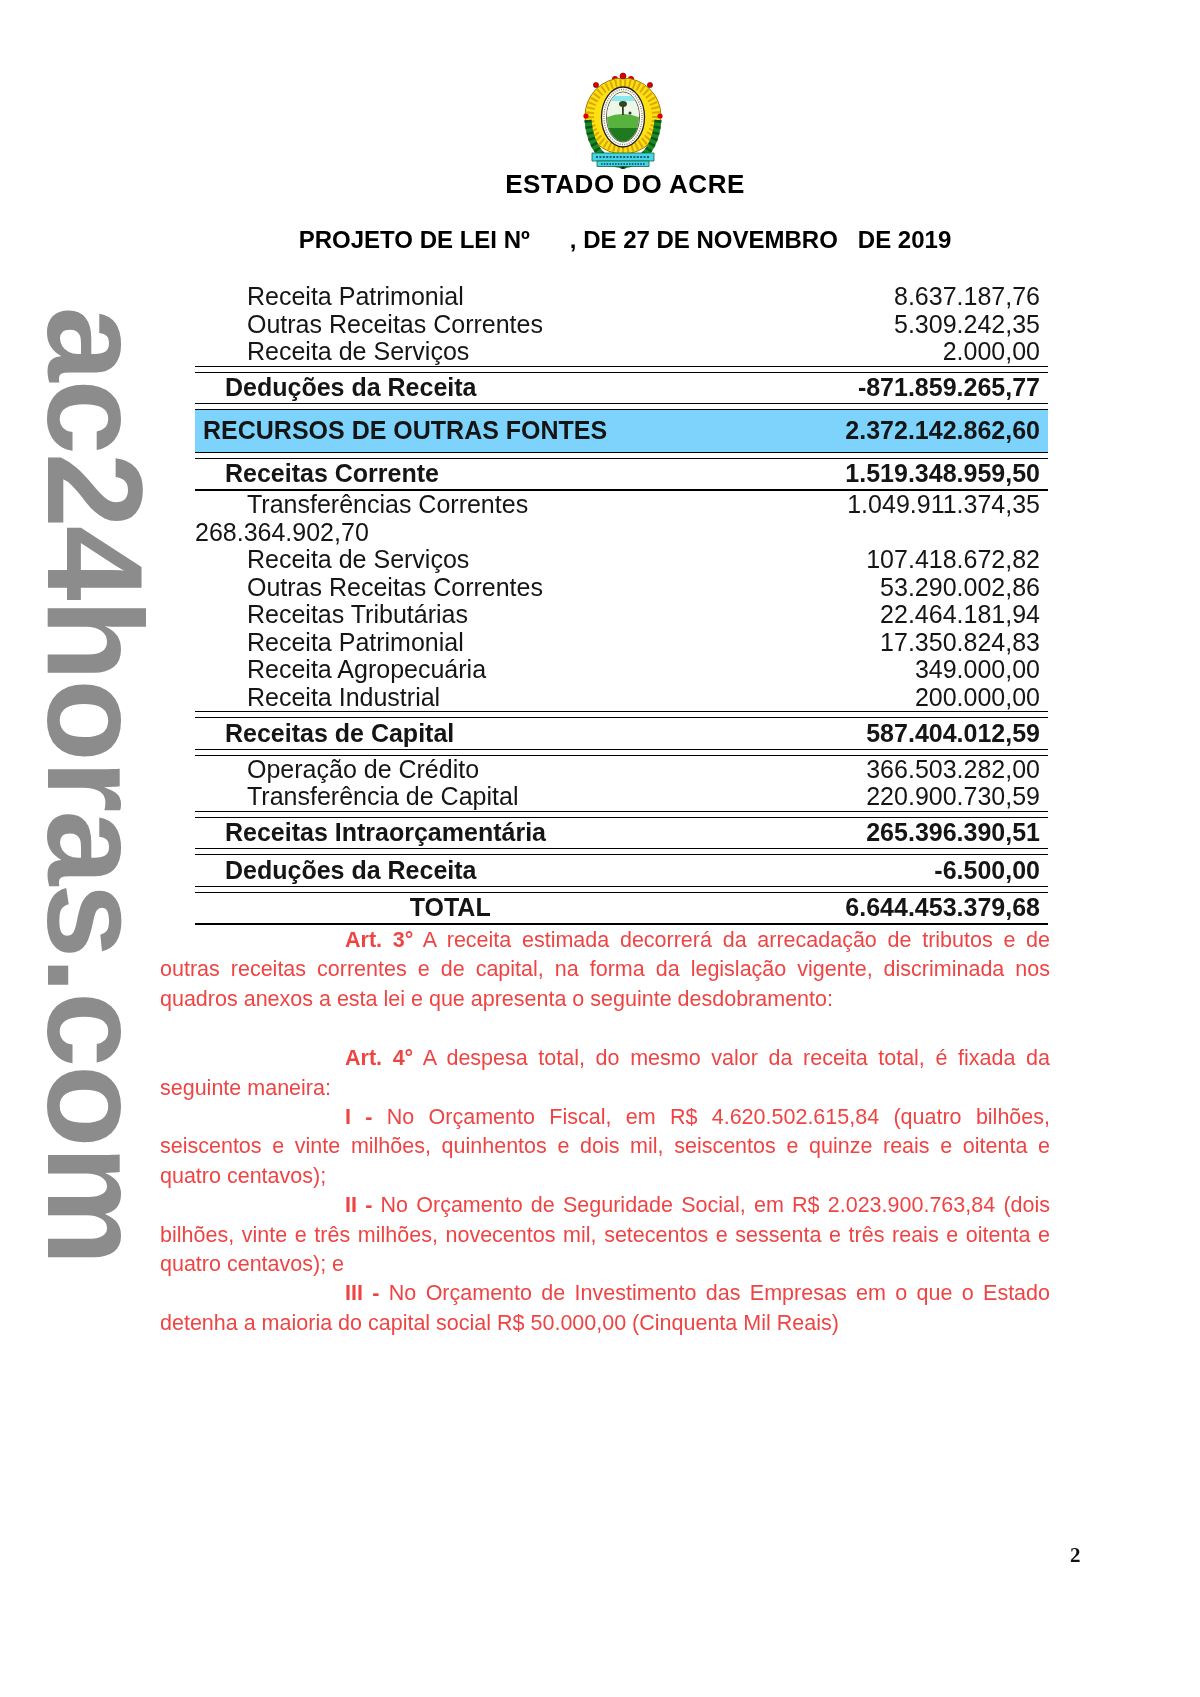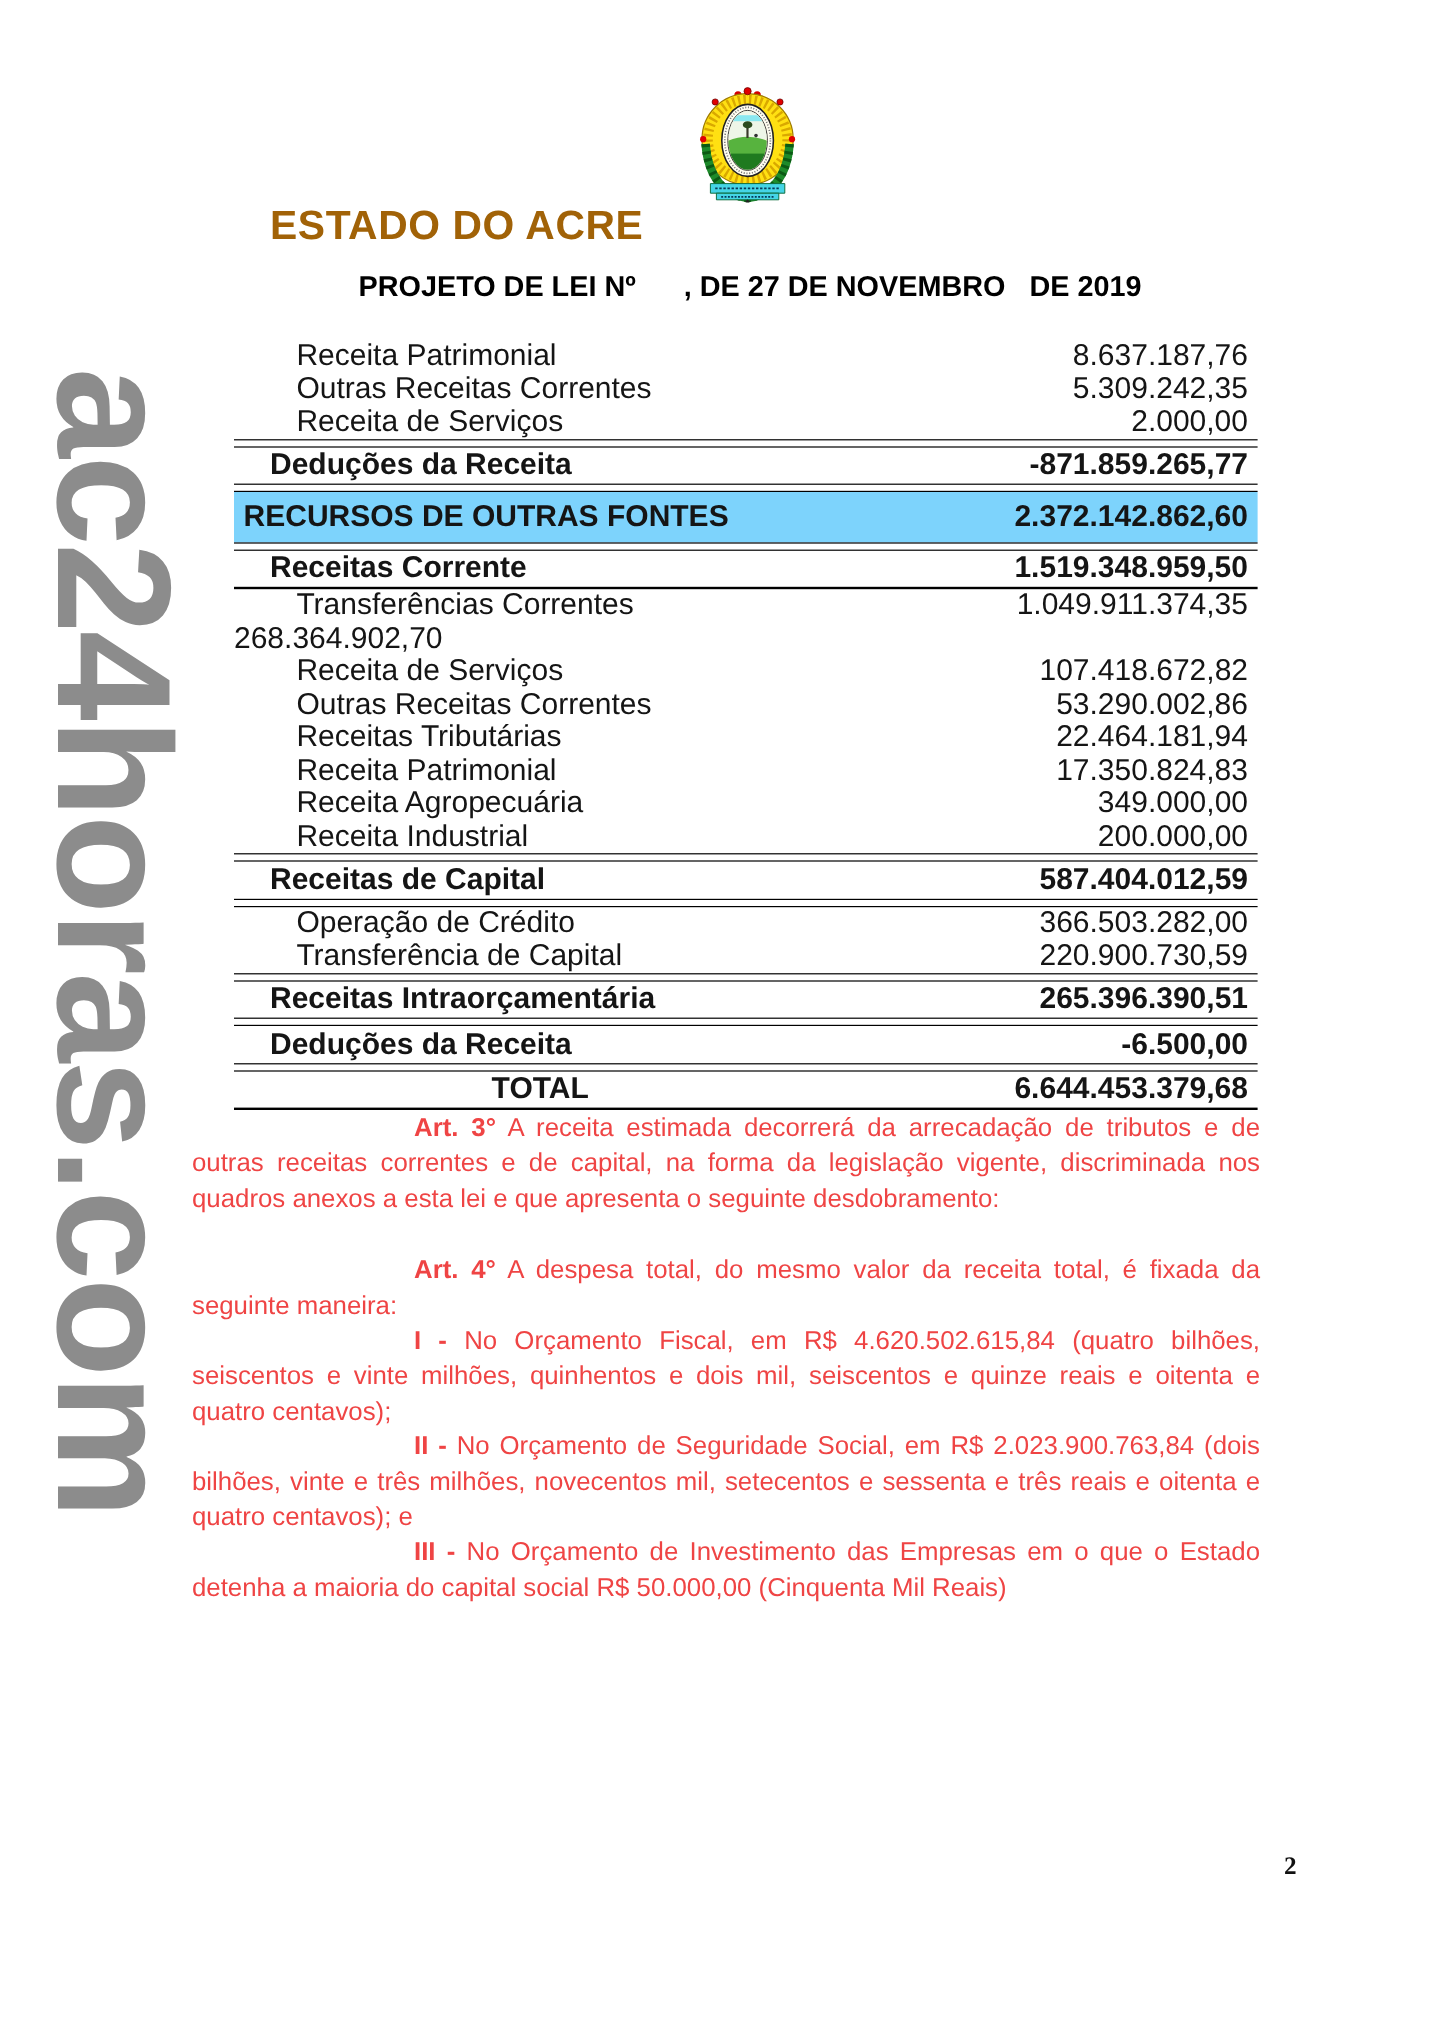--- a/index.html
+++ b/index.html
@@ -12,22 +12,22 @@
   .watermark{
     position:absolute;left:-414px;top:715px;width:1016px;height:140px;
     line-height:140px;text-align:center;white-space:nowrap;
     transform:rotate(90deg);
     font-size:135px;font-weight:bold;letter-spacing:-2px;
     color:#8c8c8c;user-select:none;
   }
   
   .emblem{position:absolute;left:581px;top:72px;width:84px;height:97px;}
   .state-title{
-    position:absolute;left:225px;top:169px;width:800px;
-    font-size:34px;font-weight:bold;letter-spacing:.5px;color:#a16207;
+    position:absolute;left:225px;top:169px;width:800px;text-align:center;
+    font-size:26px;font-weight:bold;letter-spacing:.5px;color:#000000;
   }
   .doc-title{
     position:absolute;left:175px;top:226px;width:900px;text-align:center;
     font-size:24px;font-weight:bold;white-space:pre;color:#000000;
   }
   
   .rtable{position:absolute;left:195px;top:283px;width:853px;}
   .trow{display:flex;align-items:baseline;font-size:25px;line-height:27.5px;}
   .trow .tlabel{flex:1;}
   .trow .tvalue{text-align:right;padding-right:8px;white-space:nowrap;}

